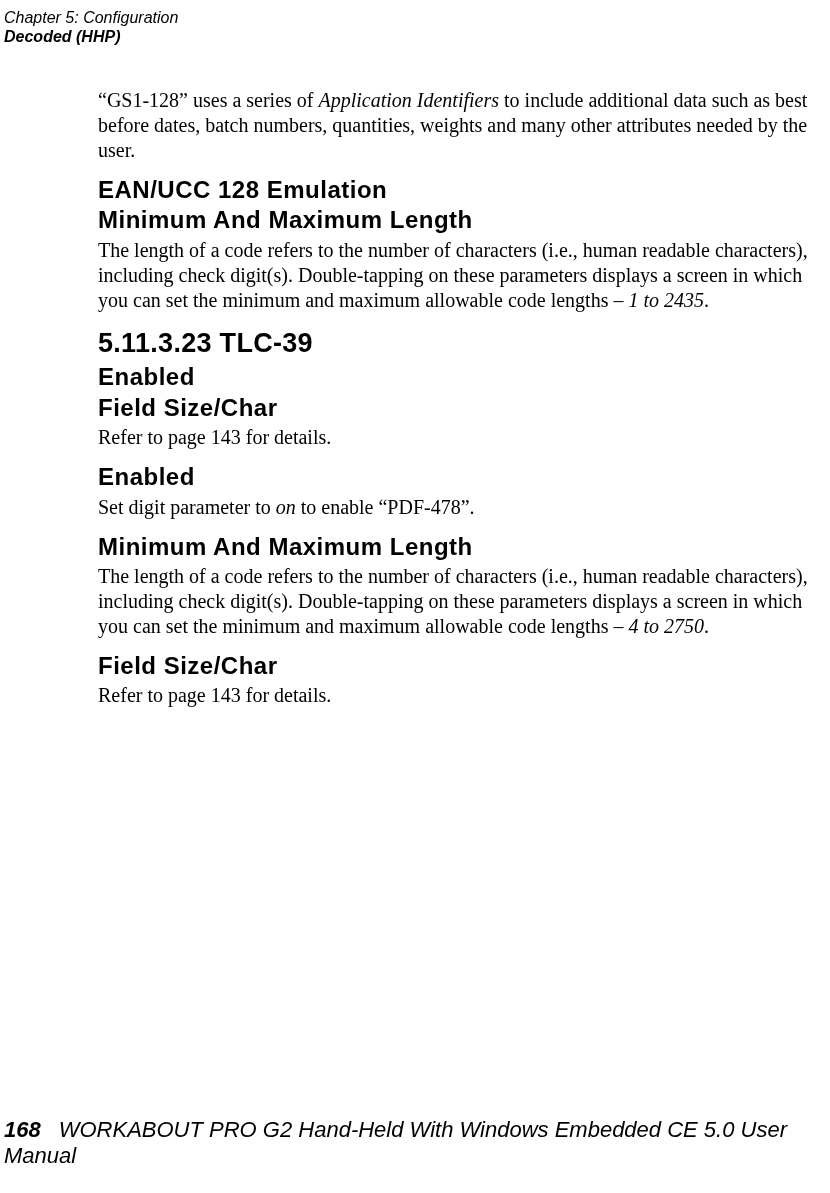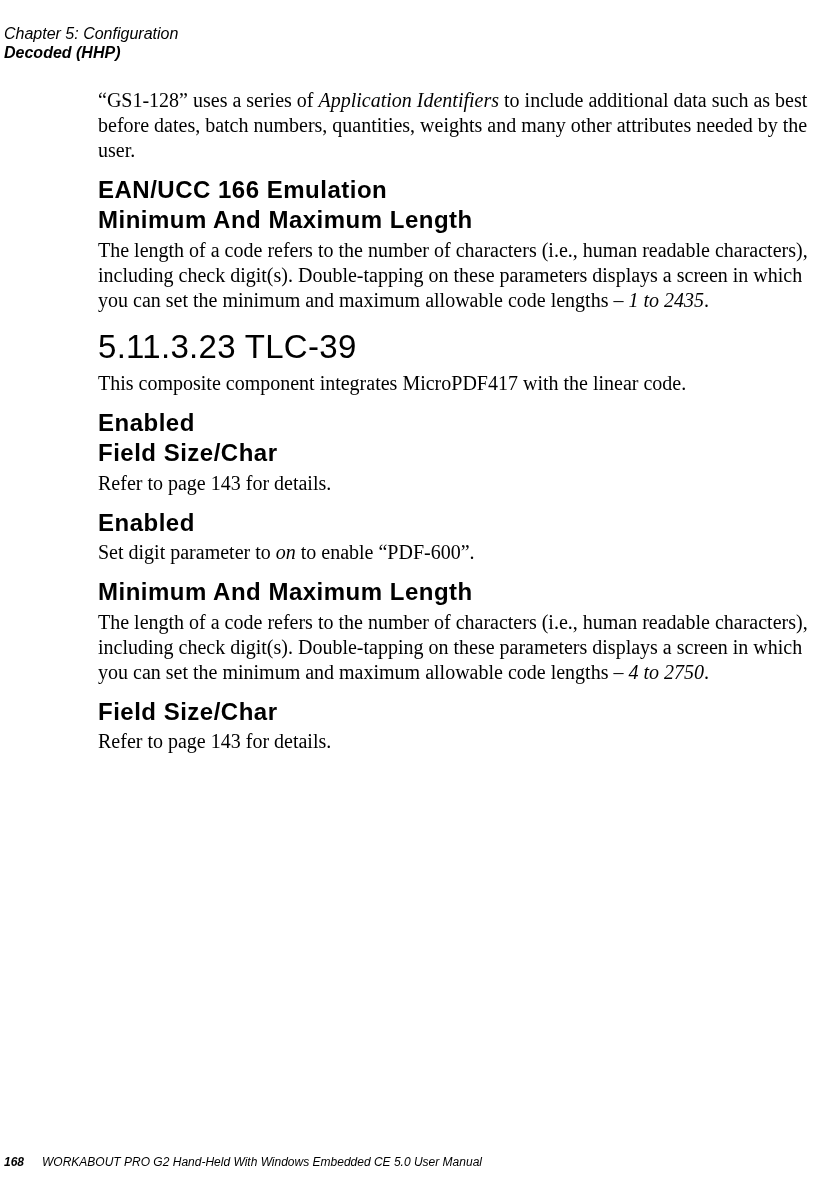--- a/index.html
+++ b/index.html
@@ -21,21 +21,20 @@
       padding: 0;
     }
     .header {
       position: absolute;
       top: 8px;
       left: 4px;
       font-family: Arial, Helvetica, sans-serif;
       font-style: italic;
       font-size: 16px;
       line-height: 1.2;
-      margin-top: 16px;
     }
     .content {
       position: absolute;
       top: 88px;
       left: 98px;
       right: 4px;
       width: 730px;
     }
     .para {
       font-family: "Times New Roman", Times, serif;
@@ -48,38 +47,38 @@
       font-stretch: condensed;
       font-size: 24px;
       line-height: 1.1;
       margin-top: 4px;
       margin-bottom: 4px;
       letter-spacing: 0.5px;
     }
     .section-num {
       font-family: "Arial Narrow", Arial, Helvetica, sans-serif;
       font-stretch: condensed;
-      font-weight: normal;
-      font-size: 33px;
+      font-weight: bold;
+      font-size: 27px;
       line-height: 1.1;
       margin-top: 16px;
       margin-bottom: 6px;
       letter-spacing: 0.3px;
     }
     .italic {
       font-style: italic;
     }
     .footer {
       position: absolute;
       bottom: 24px;
       left: 4px;
       right: 0;
       font-family: Arial, Helvetica, sans-serif;
       font-style: italic;
-      font-size: 12px;
+      font-size: 22px;
     }
     .footer .pagenum {
       font-weight: bold;
       font-style: italic;
       margin-right: 18px;
     }
   </style>
 </head>
 <body>
 
@@ -87,39 +86,38 @@
   <div>Chapter 5: Configuration</div>
   <div><strong>Decoded (HHP)</strong></div>
 </div>
 
 <div class="content">
 
   <p class="para">
     <span>“GS1-128” uses a series of </span><span class="italic">Application Identifiers</span><span> to include additional data such as best before dates, batch numbers, quantities, weights and many other attributes needed by the user.</span>
   </p>
 
-  <h3 class="subhead">EAN/UCC 166 Emulation</h3>
+  <h3 class="subhead">EAN/UCC 128 Emulation</h3>
 
   <h3 class="subhead">Minimum And Maximum Length</h3>
   <p class="para">
     <span>The length of a code refers to the number of characters (i.e., human readable characters), including check digit(s). Double-tapping on these parameters displays a screen in which you can set the minimum and maximum allowable code lengths – </span><span class="italic">1 to 2435</span><span>.</span>
   </p>
 
   <h2 class="section-num">5.11.3.23  TLC-39</h2>
-  <p class="para">This composite component integrates MicroPDF417 with the linear code.</p>
 
   <h3 class="subhead">Enabled</h3>
 
   <h3 class="subhead">Field Size/Char</h3>
   <p class="para">Refer to page 143 for details.</p>
 
 
   <h3 class="subhead">Enabled</h3>
   <p class="para">
-    <span>Set digit parameter to </span><span class="italic">on</span><span> to enable “PDF-600”.</span>
+    <span>Set digit parameter to </span><span class="italic">on</span><span> to enable “PDF-478”.</span>
   </p>
 
   <h3 class="subhead">Minimum And Maximum Length</h3>
   <p class="para">
     <span>The length of a code refers to the number of characters (i.e., human readable characters), including check digit(s). Double-tapping on these parameters displays a screen in which you can set the minimum and maximum allowable code lengths – </span><span class="italic">4 to 2750</span><span>.</span>
   </p>
 
   <h3 class="subhead">Field Size/Char</h3>
   <p class="para">Refer to page 143 for details.</p>
 

